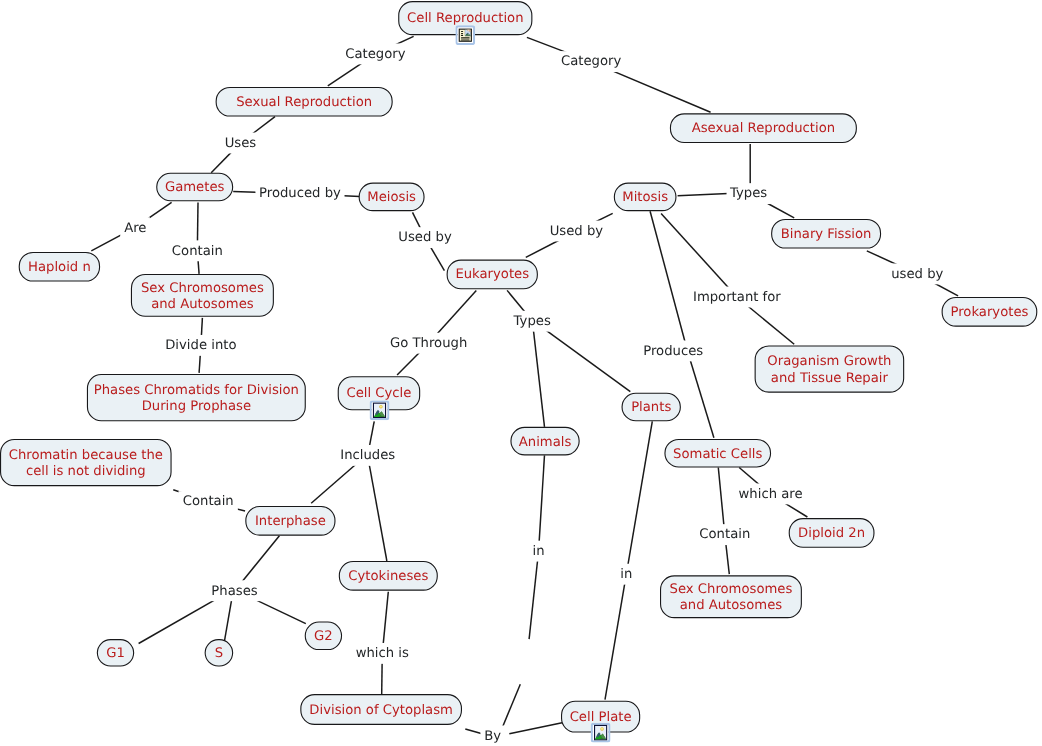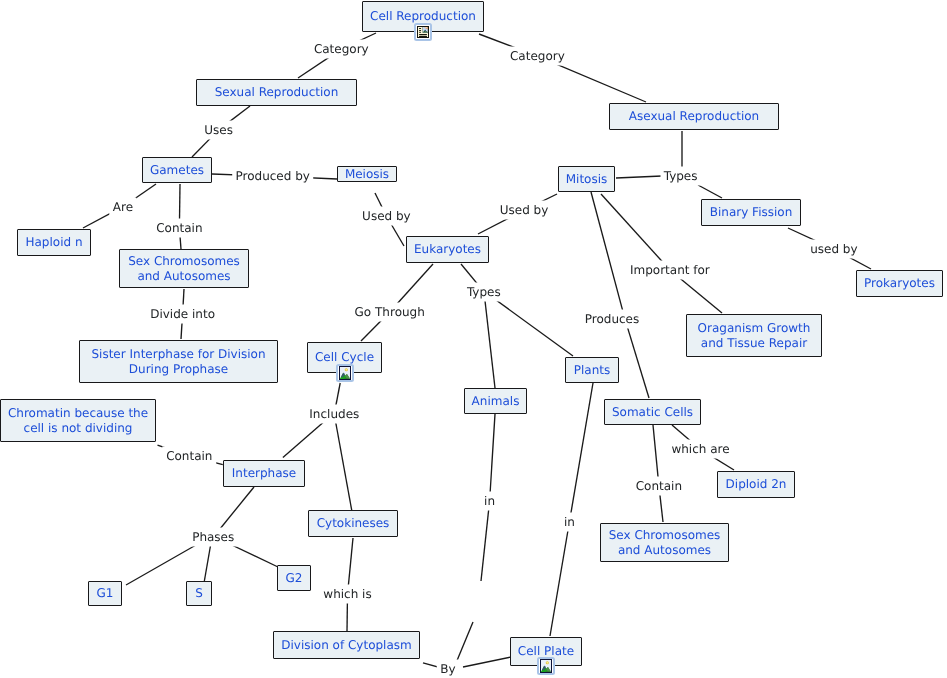--- a/index.html
+++ b/index.html
@@ -5,23 +5,23 @@
 <style>
   html,body{margin:0;padding:0;background:#ffffff;}
   body{width:947px;height:678px;overflow:hidden;
        font-family:"DejaVu Sans", sans-serif;
        -webkit-font-smoothing:antialiased;
        text-rendering:geometricPrecision;}
   #concept-map{position:relative;width:947px;height:678px;background:#ffffff;}
   svg#edge-layer{position:absolute;left:0;top:0;width:947px;height:678px;}
   svg#edge-layer line{stroke:#1a1a1a;stroke-width:1.35;}
   .node{position:absolute;box-sizing:border-box;background:#eaf1f5;
-        border:1.4px solid #18181a;border-radius:1px;
+        border:1.4px solid #18181a;border-radius:13px;
         display:flex;align-items:center;justify-content:center;
-        font-size:12px;line-height:14.5px;color:#1d4ed8;text-align:center;
+        font-size:12px;line-height:14.5px;color:#b91c1c;text-align:center;
         white-space:pre;}
   .edge-label{position:absolute;font-size:12px;line-height:19px;color:#222527;
         white-space:pre;background:#ffffff;padding:0 3.6px;transform:translate(-50%,-50%);}
   .node-icon{position:absolute;left:50%;bottom:-1.4px;line-height:0;
         transform:translate(-50%,50%);}
 </style>
 </head>
 <body>
 
 <div id="concept-map">
@@ -130,21 +130,21 @@
     </div>
     <div class="node" style="left:196px;top:79px;width:161px;height:27px">
       <span class="node-label">Sexual Reproduction</span>
     </div>
     <div class="node" style="left:609px;top:103px;width:170px;height:27px">
       <span class="node-label">Asexual Reproduction</span>
     </div>
     <div class="node" style="left:142px;top:157px;width:70px;height:26px">
       <span class="node-label">Gametes</span>
     </div>
-    <div class="node" style="left:337px;top:166px;width:60px;height:16px">
+    <div class="node" style="left:326px;top:166px;width:60px;height:26px">
       <span class="node-label">Meiosis</span>
     </div>
     <div class="node" style="left:558px;top:166px;width:57px;height:26px">
       <span class="node-label">Mitosis</span>
     </div>
     <div class="node" style="left:701px;top:199px;width:100px;height:27px">
       <span class="node-label">Binary Fission</span>
     </div>
     <div class="node" style="left:17px;top:229px;width:74px;height:27px">
       <span class="node-label">Haploid n</span>
@@ -157,21 +157,21 @@
     </div>
     <div class="node" style="left:119px;top:249px;width:130px;height:39px">
       <span class="node-label">Sex Chromosomes
 and Autosomes</span>
     </div>
     <div class="node" style="left:686px;top:314px;width:136px;height:43px">
       <span class="node-label">Oraganism Growth
 and Tissue Repair</span>
     </div>
     <div class="node" style="left:79px;top:340px;width:199px;height:43px">
-      <span class="node-label">Sister Interphase for Division
+      <span class="node-label">Phases Chromatids for Division
 During Prophase</span>
     </div>
     <div class="node" style="left:307px;top:342px;width:75px;height:31px">
       <span class="node-label">Cell Cycle</span>
       <span class="node-icon"><svg viewBox="0 0 18 18" width="18" height="18">
           <rect x="1" y="1" width="16" height="16" rx="1.5" fill="none" stroke="#a9c4e7" stroke-width="2"></rect>
           <rect x="2" y="2" width="14" height="14" rx="0.8" fill="#ffffff"></rect>
           <rect x="3" y="2" width="12" height="14" fill="#0d1236"></rect>
           <rect x="4" y="3" width="10" height="12" fill="#e9f0fa"></rect>
           <circle cx="10.3" cy="5.7" r="2.0" fill="#f2f2f2"></circle>

